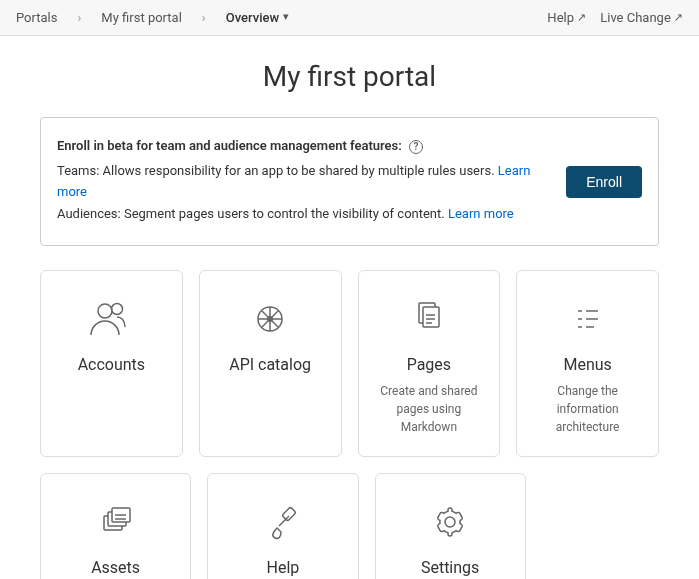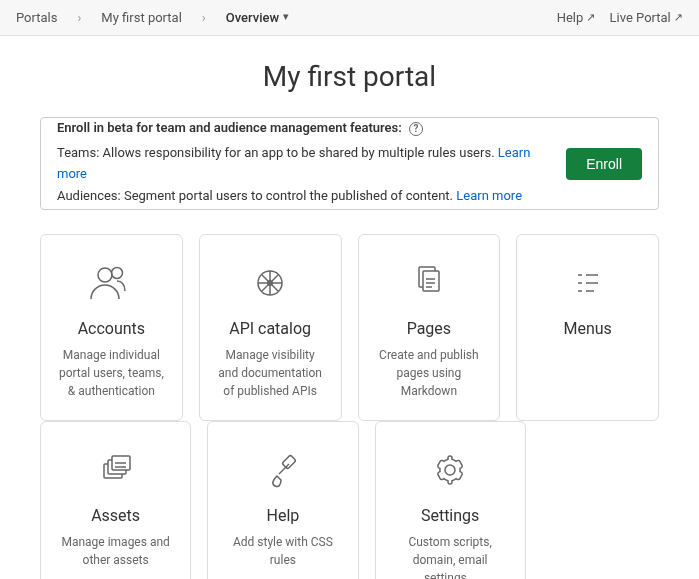--- a/index.html
+++ b/index.html
@@ -73,21 +73,21 @@
       font-size: 28px;
       font-weight: 400;
       color: #333;
       margin-bottom: 24px;
     }
 
     
     .beta-banner {
       border: 1px solid #ccc;
       border-radius: 4px;
-      padding: 0 16px;
+      padding: 18px 16px;
       margin-bottom: 24px;
       display: flex;
       align-items: flex-start;
       justify-content: space-between;
       gap: 12px;
     }
     .beta-banner-text {
       flex: 1;
       font-size: 13px;
       line-height: 1.6;
@@ -106,35 +106,36 @@
       line-height: 12px;
       font-size: 10px;
       cursor: pointer;
       margin-left: 4px;
       color: #666;
     }
     .beta-line { margin-bottom: 2px; }
     .beta-line strong { font-weight: 400; }
     .learn-more { color: #0066cc; text-decoration: none; }
     .enroll-btn {
-      background: #15803d;
+      background: #0c4a6e;
       color: #fff;
       border: none;
       border-radius: 4px;
       padding: 8px 20px;
       font-size: 14px;
       cursor: pointer;
       white-space: nowrap;
       align-self: center;
     }
 
     
     .cards-row {
       display: flex;
       gap: 16px;
+      margin-bottom: 16px;
     }
     .card {
       flex: 1;
       border: 1px solid #ddd;
       border-radius: 6px;
       padding: 24px 16px 20px;
       display: flex;
       flex-direction: column;
       align-items: center;
       text-align: center;
@@ -175,104 +176,103 @@
       <span>Overview</span>
       <span class="breadcrumb-dropdown">▾</span>
     </span>
   </div>
   <div class="nav-right">
     <a class="nav-link">
       <span>Help</span>
       <span class="ext-icon">↗</span>
     </a>
     <a class="nav-link">
-      <span>Live Portal</span>
+      <span>Live Change</span>
       <span class="ext-icon">↗</span>
     </a>
   </div>
 </div>
 
 <div class="main">
 
   <h1 class="page-title">My first portal</h1>
 
   <div class="beta-banner">
     <div class="beta-banner-text">
       <div class="beta-banner-title">
         <span>Enroll in beta for team and audience management features:</span>
         <span class="help-icon">?</span>
       </div>
       <div class="beta-line">
         <strong>Teams:</strong><span> Allows responsibility for an app to be shared by multiple rules users.</span>
         <a class="learn-more">Learn more</a>
       </div>
       <div class="beta-line">
-        <strong>Audiences:</strong><span> Segment portal users to control the published of content.</span>
+        <strong>Audiences:</strong><span> Segment pages users to control the visibility of content.</span>
         <a class="learn-more">Learn more</a>
       </div>
     </div>
     <button class="enroll-btn">Enroll</button>
   </div>
 
   <div class="cards-row">
 
     <div class="card">
       <div class="card-icon">
         <svg width="48" height="48" viewBox="0 0 48 48" fill="none" stroke="#666" stroke-width="1.5">
           <circle cx="18" cy="16" r="7"></circle>
           <circle cx="30" cy="14" r="5.5"></circle>
           <path d="M4 40c0-7.7 6.3-14 14-14s14 6.3 14 14"></path>
           <path d="M30 22c4.4 0 8 3.6 8 10" stroke-dasharray="none"></path>
         </svg>
       </div>
       <div class="card-title">Accounts</div>
-      <div class="card-desc">Manage individual portal users, teams, &amp; authentication</div>
     </div>
 
     <div class="card">
       <div class="card-icon">
         <svg width="48" height="48" viewBox="0 0 48 48" fill="none" stroke="#666" stroke-width="1.5">
           <circle cx="24" cy="24" r="12"></circle>
           <line x1="24" y1="12" x2="24" y2="36"></line>
           <line x1="12" y1="24" x2="36" y2="24"></line>
           <line x1="16" y1="16" x2="32" y2="32"></line>
           <line x1="32" y1="16" x2="16" y2="32"></line>
           <circle cx="24" cy="24" r="3" fill="#666" stroke="none"></circle>
         </svg>
       </div>
       <div class="card-title">API catalog</div>
-      <div class="card-desc">Manage visibility and documentation of published APIs</div>
     </div>
 
     <div class="card">
       <div class="card-icon">
         <svg width="48" height="48" viewBox="0 0 48 48" fill="none" stroke="#666" stroke-width="1.5">
           <rect x="14" y="8" width="16" height="20" rx="1"></rect>
           <rect x="18" y="12" width="16" height="20" rx="1" fill="white"></rect>
           <line x1="21" y1="20" x2="30" y2="20"></line>
           <line x1="21" y1="24" x2="30" y2="24"></line>
           <line x1="21" y1="28" x2="27" y2="28"></line>
         </svg>
       </div>
       <div class="card-title">Pages</div>
-      <div class="card-desc">Create and publish pages using Markdown</div>
+      <div class="card-desc">Create and shared pages using Markdown</div>
     </div>
 
     <div class="card">
       <div class="card-icon">
         <svg width="48" height="48" viewBox="0 0 48 48" fill="none" stroke="#666" stroke-width="1.5">
           <line x1="14" y1="16" x2="18" y2="16"></line>
           <line x1="22" y1="16" x2="34" y2="16"></line>
           <line x1="14" y1="24" x2="18" y2="24"></line>
           <line x1="22" y1="24" x2="34" y2="24"></line>
           <line x1="14" y1="32" x2="18" y2="32"></line>
           <line x1="22" y1="32" x2="30" y2="32"></line>
         </svg>
       </div>
       <div class="card-title">Menus</div>
+      <div class="card-desc">Change the information architecture</div>
     </div>
 
   </div>
 
   <div class="cards-row">
 
     <div class="card">
       <div class="card-icon">
         <svg width="48" height="48" viewBox="0 0 48 48" fill="none" stroke="#666" stroke-width="1.5">
           <rect x="12" y="18" width="18" height="14" rx="1"></rect>

